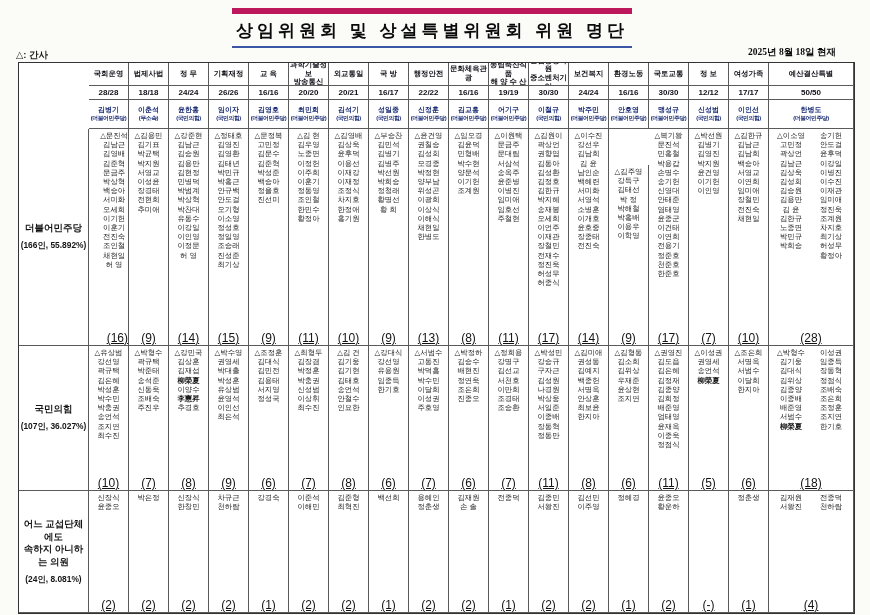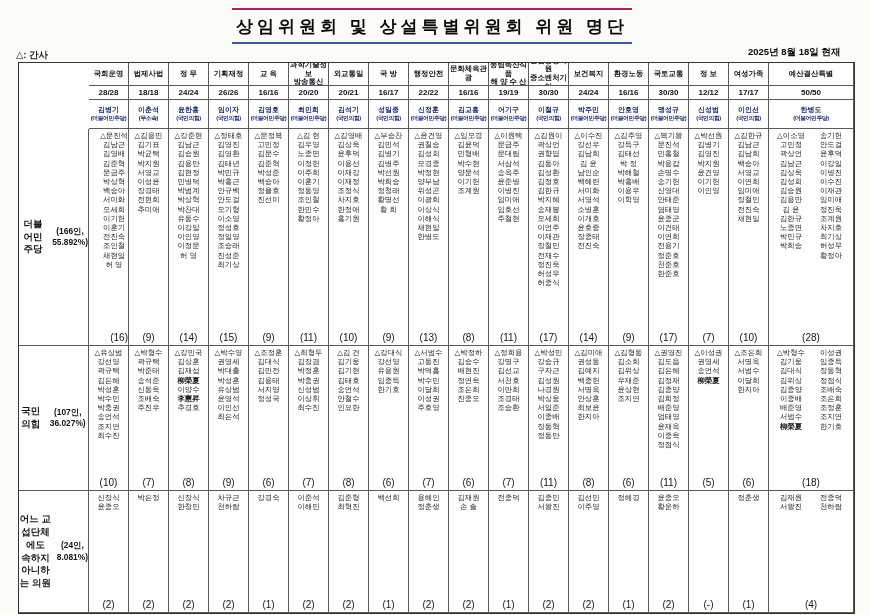--- a/index.html
+++ b/index.html
@@ -1,49 +1,49 @@
 <!DOCTYPE html>
 <html><head>
 <meta charset="utf-8">
 <style>
   html,body{margin:0;padding:0;}
   body{width:870px;height:615px;background:#fbfbf8;font-family:"Liberation Sans","DejaVu Sans",sans-serif;}
   .page{position:relative;width:870px;height:615px;overflow:hidden;}
   .title-wrap{position:absolute;left:230px;top:8px;width:404px;text-align:center;}
   .title{display:inline-block;min-width:396px;font-size:17px;font-weight:bold;color:#0a0a0a;
-         letter-spacing:4px;padding:5px 2px 4px 2px;border-top:2px solid #be185d;border-bottom:2px solid #3a57a5;}
+         letter-spacing:4px;padding:5px 2px 4px 2px;border-top:6px solid #be185d;border-bottom:2px solid #3a57a5;}
   .legend{position:absolute;left:16px;top:49px;font-size:9.5px;font-weight:bold;color:#1a1a1a;}
-  .date{position:absolute;left:748px;top:46px;font-size:9.5px;font-weight:bold;color:#0a0a0a;}
+  .date{position:absolute;left:748px;top:46px;font-size:9.5px;font-weight:bold;color:#0a0a0a;font-family:Liberation Serif, serif;}
   .tbl{position:absolute;left:18px;top:62px;display:grid;
        grid-template-columns:70px repeat(17,40px) 85px;
        grid-template-rows:23px 14px 29px 217px 145px 122px;
        border:1.5px solid #333;background:#fff;}
   .cell{border-right:1px solid #5a5a5a;border-bottom:1px solid #5a5a5a;box-sizing:border-box;overflow:hidden;}
   .cname{display:flex;align-items:center;justify-content:center;text-align:center;
          font-size:7.4px;font-weight:bold;color:#101018;line-height:1.15;white-space:pre-line;}
   .quota{display:flex;align-items:center;justify-content:center;font-size:8px;font-weight:bold;color:#101018;}
   .chair{display:flex;flex-direction:column;align-items:center;justify-content:center;
          font-size:7px;font-weight:bold;color:#172a73;line-height:1.2;text-align:center;}
   .chair .pty{font-size:5.8px;letter-spacing:-0.4px;}
   .corner{position:relative;}
   .corner svg{position:absolute;left:0;top:0;}
   .corner .lb1{position:absolute;top:2px;right:4px;font-size:7px;font-weight:bold;color:#101018;
                text-align:center;line-height:1.15;white-space:pre-line;}
   .corner .lb2{position:absolute;top:26px;right:13px;font-size:7.4px;font-weight:bold;color:#101018;}
   .corner .lb3{position:absolute;bottom:8px;right:12px;font-size:7.6px;font-weight:bold;color:#101018;}
   .corner .lb4{position:absolute;bottom:8px;left:5px;font-size:7.6px;font-weight:bold;color:#101018;letter-spacing:2px;}
-  .plabel{display:flex;align-items:center;justify-content:center;gap:5px;
+  .plabel{display:flex;flex-direction:column;align-items:center;justify-content:center;gap:5px;
           font-size:9.5px;font-weight:bold;color:#141414;text-align:center;line-height:1.35;white-space:pre-line;}
   .plabel .share{font-size:8.4px;}
   .mcell{display:flex;flex-direction:column;justify-content:space-between;align-items:stretch;
          padding:2px 0 2px 0;font-size:7.4px;color:#1c1c1c;text-align:center;}
   .names{display:flex;flex-direction:column;line-height:9.2px;}
   .twocol{display:flex;flex-direction:row;justify-content:center;gap:4px;}
   .twocol .names{min-width:36px;}
-  .count{font-size:10px;color:#141414;padding-top:2px;line-height:10px;}
+  .count{font-size:12px;color:#141414;padding-top:2px;line-height:10px;text-decoration:underline;}
   .bold-name{font-weight:bold;}
 </style>
 </head>
 <body>
 
 <div class="page">
   <div class="legend">△: 간사</div>
   <div class="title-wrap">
     <div class="title">상임위원회 및 상설특별위원회 위원 명단</div>
   </div>
@@ -368,21 +368,21 @@
           <div class="">서미화</div>
           <div class="">서영석</div>
           <div class="">소병훈</div>
           <div class="">이개호</div>
           <div class="">윤호중</div>
           <div class="">장종태</div>
           <div class="">전진숙</div>
         </div>
         <div class="count">(14)</div>
       </div>
-      <div class="cell mcell" style="grid-area: 4 / 15;">
+      <div class="cell mcell" style="grid-area: 4 / 15; margin-top: 36px;">
         <div class="names">
           <div class="">△김주영</div>
           <div class="">강득구</div>
           <div class="">김태선</div>
           <div class="">박  정</div>
           <div class="">박해철</div>
           <div class="">박홍배</div>
           <div class="">이용우</div>
           <div class="">이학영</div>
         </div>

